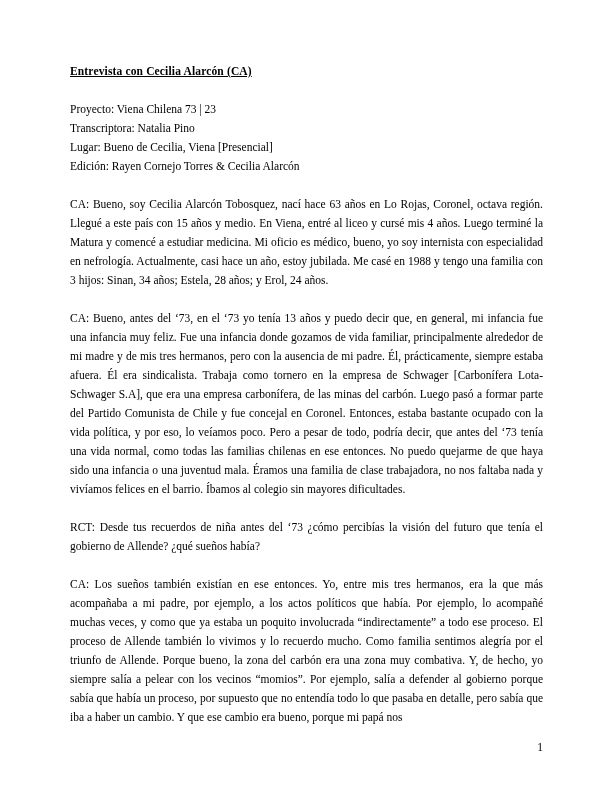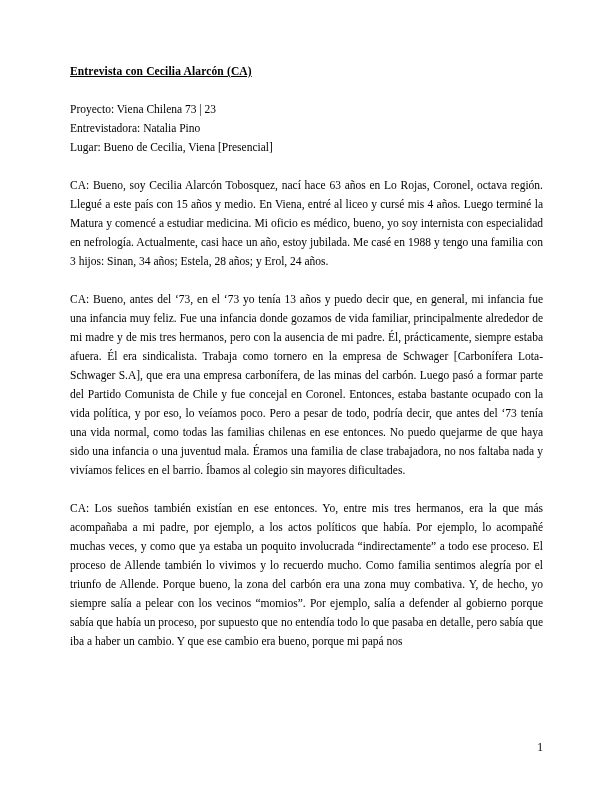--- a/index.html
+++ b/index.html
@@ -67,25 +67,27 @@
 <body>
 
 <div id="page">
 
   <div id="content">
 
     <h1 class="doc-title">Entrevista con Cecilia Alarcón (CA)</h1>
 
     <div class="meta-block">
       <p class="meta-line">Proyecto: Viena Chilena 73 | 23</p>
-      <p class="meta-line">Entrevistadora: Natalia Pino</p>
+      <p class="meta-line">Transcriptora: Natalia Pino</p>
       <p class="meta-line">Lugar: Bueno de Cecilia, Viena [Presencial]</p>
+      <p class="meta-line">Edición: Rayen Cornejo Torres &amp; Cecilia Alarcón</p>
     </div>
 
     <p class="para">CA: Bueno, soy Cecilia Alarcón Tobosquez, nací hace 63 años en Lo Rojas, Coronel, octava región. Llegué a este país con 15 años y medio. En Viena, entré al liceo y cursé mis 4 años. Luego terminé la Matura y comencé a estudiar medicina. Mi oficio es médico, bueno, yo soy internista con especialidad en nefrología. Actualmente, casi hace un año, estoy jubilada. Me casé en 1988 y tengo una familia con 3 hijos: Sinan, 34 años; Estela, 28 años; y Erol, 24 años.</p>
     <p class="para">CA: Bueno, antes del ‘73, en el ‘73 yo tenía 13 años y puedo decir que, en general, mi infancia fue una infancia muy feliz. Fue una infancia donde gozamos de vida familiar, principalmente alrededor de mi madre y de mis tres hermanos, pero con la ausencia de mi padre. Él, prácticamente, siempre estaba afuera. Él era sindicalista. Trabaja como tornero en la empresa de Schwager [Carbonífera Lota-Schwager S.A], que era una empresa carbonífera, de las minas del carbón. Luego pasó a formar parte del Partido Comunista de Chile y fue concejal en Coronel. Entonces, estaba bastante ocupado con la vida política, y por eso, lo veíamos poco. Pero a pesar de todo, podría decir, que antes del ‘73 tenía una vida normal, como todas las familias chilenas en ese entonces. No puedo quejarme de que haya sido una infancia o una juventud mala. Éramos una familia de clase trabajadora, no nos faltaba nada y vivíamos felices en el barrio. Íbamos al colegio sin mayores dificultades.</p>
+    <p class="para">RCT: Desde tus recuerdos de niña antes del ‘73 ¿cómo percibías la visión del futuro que tenía el gobierno de Allende? ¿qué sueños había?</p>
     <p class="para">CA: Los sueños también existían en ese entonces. Yo, entre mis tres hermanos, era la que más acompañaba a mi padre, por ejemplo, a los actos políticos que había. Por ejemplo, lo acompañé muchas veces, y como que ya estaba un poquito involucrada “indirectamente” a todo ese proceso. El proceso de Allende también lo vivimos y lo recuerdo mucho. Como familia sentimos alegría por el triunfo de Allende. Porque bueno, la zona del carbón era una zona muy combativa. Y, de hecho, yo siempre salía a pelear con los vecinos “momios”. Por ejemplo, salía a defender al gobierno porque sabía que había un proceso, por supuesto que no entendía todo lo que pasaba en detalle, pero sabía que iba a haber un cambio. Y que ese cambio era bueno, porque mi papá nos</p>
 
   </div>
 
   <div id="page-number">1</div>
 
 </div>
 
 </body></html>

